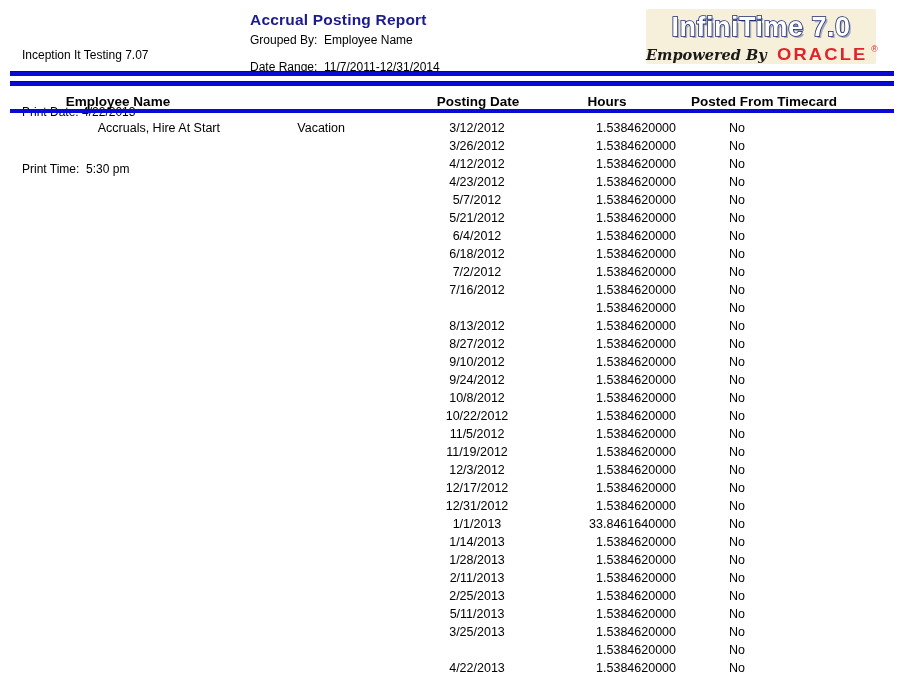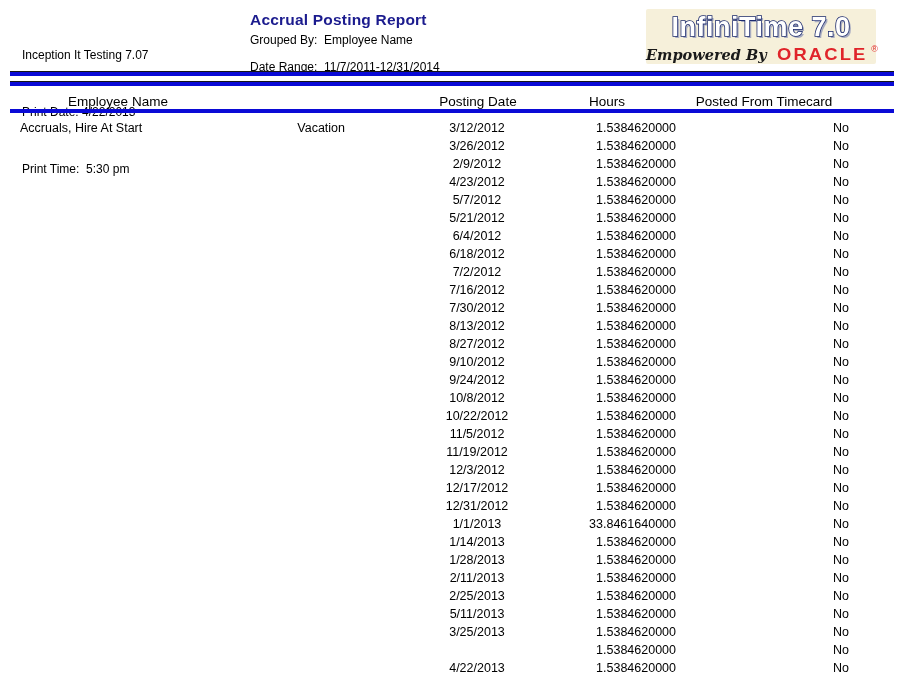--- a/index.html
+++ b/index.html
@@ -110,21 +110,21 @@
   }
 
   
   .table-header {
     position: absolute;
     top: 94px;
     left: 0;
     width: 912px;
     height: 15px;
     font-size: 13.5px;
-    font-weight: normal;
+    font-weight: bold;
   }
   .table-header span { position: absolute; text-align: center; }
   .th-employee { left: 38px;  width: 160px; }
   .th-date     { left: 408px; width: 140px; }
   .th-hours    { left: 547px; width: 120px; }
   .th-posted   { left: 674px; width: 180px; }
 
   
   .table-body {
     position: absolute;
@@ -132,25 +132,25 @@
     left: 0;
     width: 912px;
   }
   .row {
     position: relative;
     height: 18px;
     font-size: 12.5px;
     line-height: 18px;
   }
   .row span { position: absolute; top: 0; height: 18px; }
-  .c-emp    { left: 20px;  width: 200px; text-align: left; }
+  .c-emp    { left: 20px;  width: 200px; text-align: right; }
   .c-type   { left: 225px; width: 120px; text-align: right; }
   .c-date   { left: 407px; width: 140px; text-align: center; }
   .c-hours  { left: 556px; width: 120px; text-align: right; }
-  .c-posted { left: 729px; width: 120px; text-align: right; }
+  .c-posted { left: 729px; width: 120px; text-align: left; }
 </style>
 </head>
 <body>
 
 <div class="page">
 
   <div class="print-info">
     <div>Inception It Testing 7.07</div>
     <div>Print Date: 4/22/2013</div>
     <div>Print Time:  5:30 pm</div>
@@ -197,21 +197,21 @@
       <div class="row">
     <span class="c-emp"></span>
     <span class="c-type"></span>
     <span class="c-date">3/26/2012</span>
     <span class="c-hours">1.5384620000</span>
     <span class="c-posted">No</span>
   </div>
       <div class="row">
     <span class="c-emp"></span>
     <span class="c-type"></span>
-    <span class="c-date">2/9/2012</span>
+    <span class="c-date">4/12/2012</span>
     <span class="c-hours">1.5384620000</span>
     <span class="c-posted">No</span>
   </div>
       <div class="row">
     <span class="c-emp"></span>
     <span class="c-type"></span>
     <span class="c-date">4/23/2012</span>
     <span class="c-hours">1.5384620000</span>
     <span class="c-posted">No</span>
   </div>
@@ -253,21 +253,20 @@
       <div class="row">
     <span class="c-emp"></span>
     <span class="c-type"></span>
     <span class="c-date">7/16/2012</span>
     <span class="c-hours">1.5384620000</span>
     <span class="c-posted">No</span>
   </div>
       <div class="row">
     <span class="c-emp"></span>
     <span class="c-type"></span>
-    <span class="c-date">7/30/2012</span>
     <span class="c-hours">1.5384620000</span>
     <span class="c-posted">No</span>
   </div>
       <div class="row">
     <span class="c-emp"></span>
     <span class="c-type"></span>
     <span class="c-date">8/13/2012</span>
     <span class="c-hours">1.5384620000</span>
     <span class="c-posted">No</span>
   </div>

